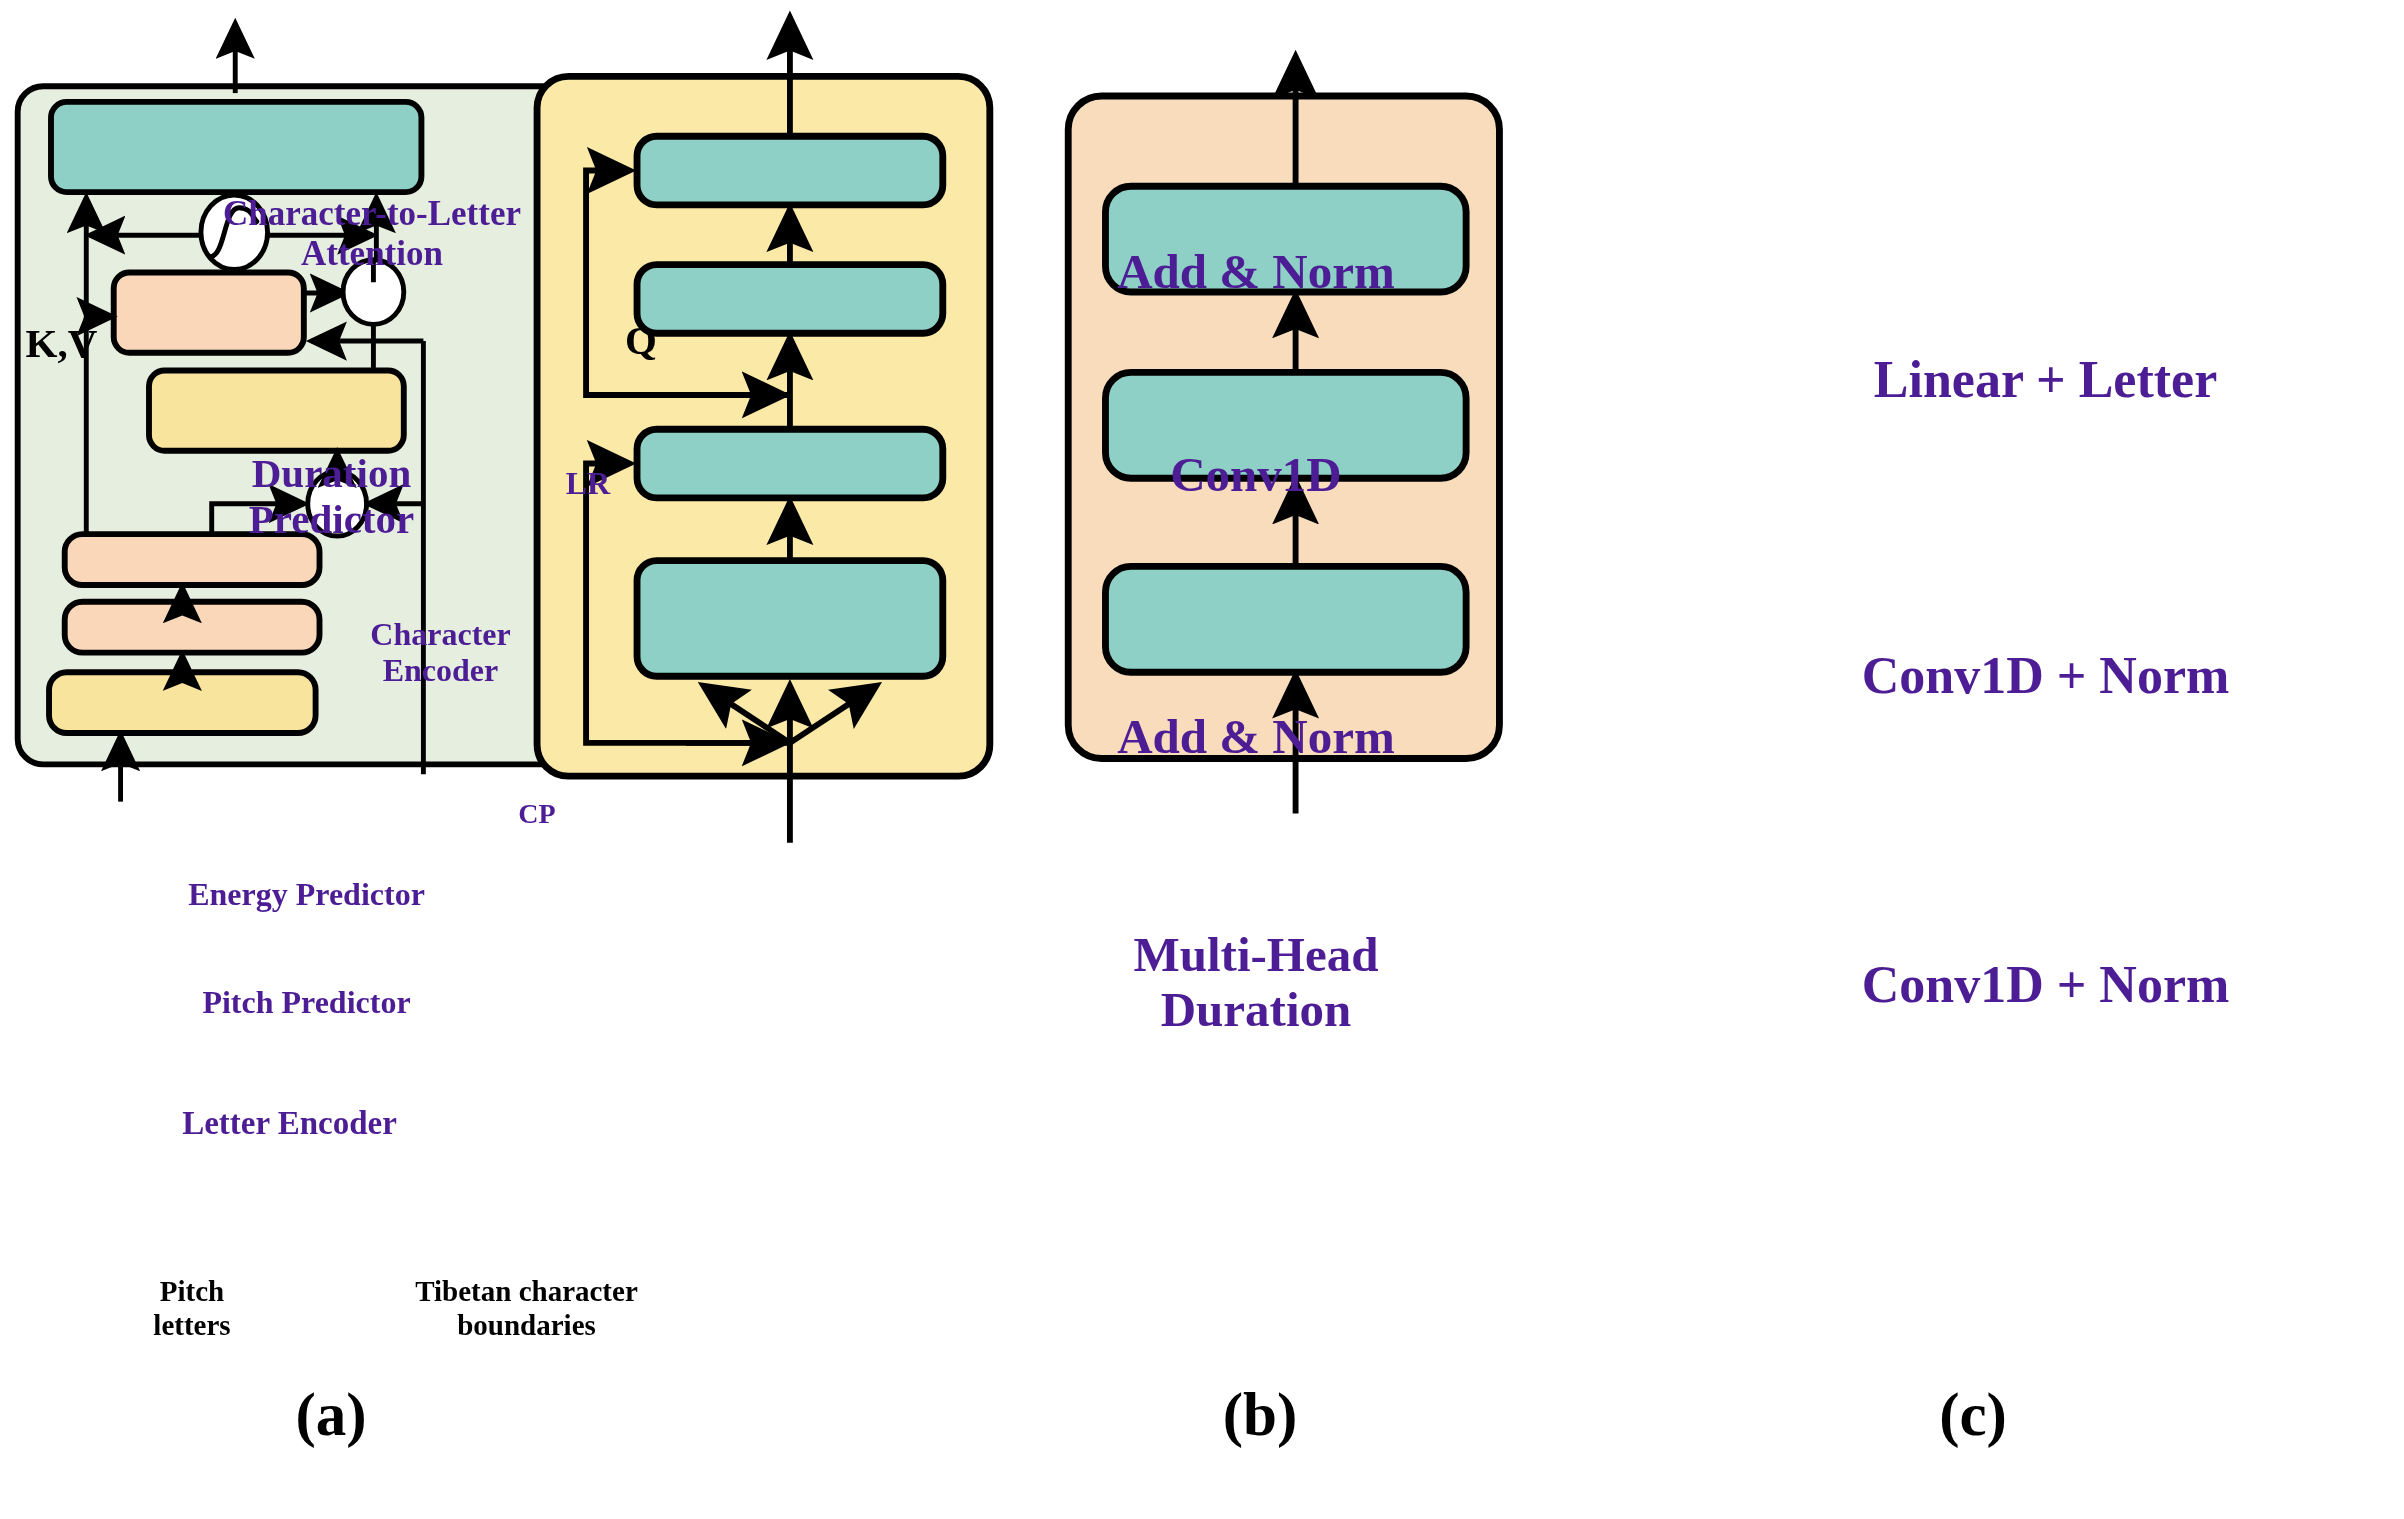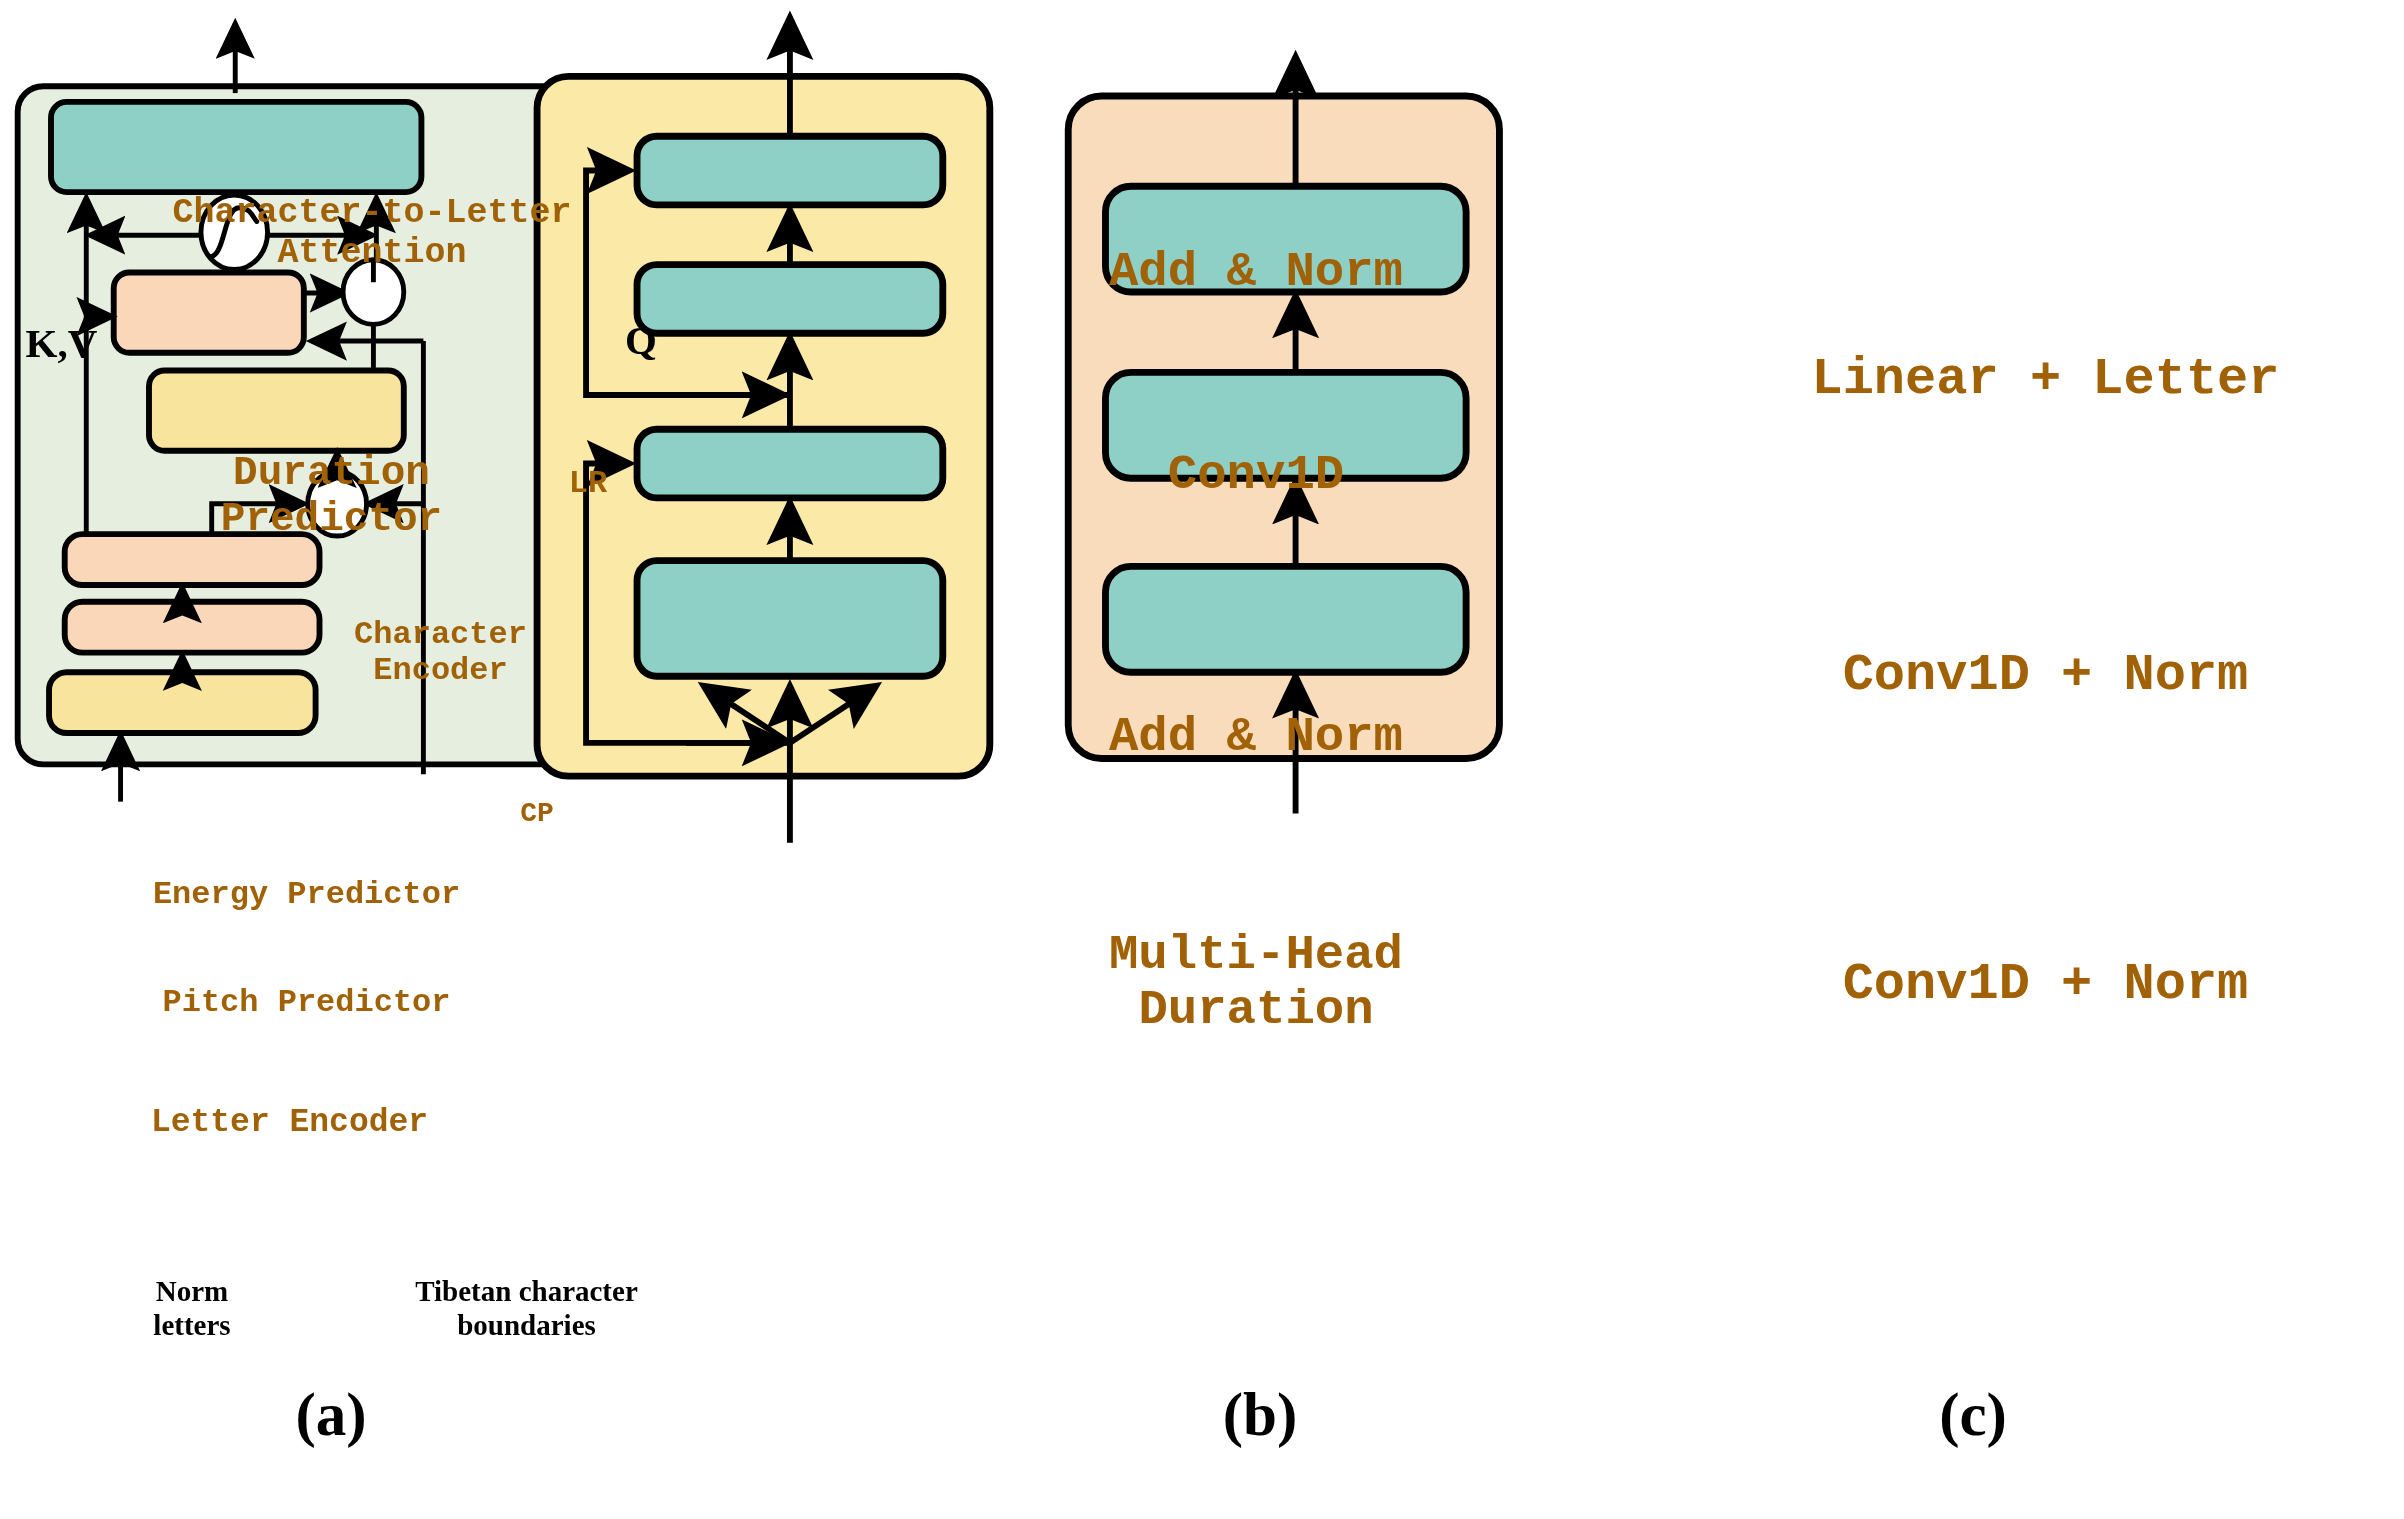--- a/index.html
+++ b/index.html
@@ -10,23 +10,23 @@
     position:relative;
   }
   .stage{position:absolute;left:0;top:0;width:2404px;height:1519px;}
   .svgroot{position:absolute;left:0;top:0;width:2404px;height:1519px;}
 
   
   .lbl{
     position:absolute;
     display:flex;align-items:center;justify-content:center;
     text-align:center;
-    font-family:Liberation Mono, monospace;
-    font-weight:bold;
-    color:#a16207;
+    font-family:Liberation Serif, serif;
+    font-weight:bold;
+    color:#4c1d95;
     line-height:1.12;
     white-space:pre-line;
     pointer-events:none;
   }
   .panel-caption{
     position:absolute;
     font-family:"Liberation Serif", serif;
     font-weight:bold;
     font-size:61px;
     color:#000;
@@ -170,21 +170,21 @@
 Encoder</div>
 
 <div class="lbl node-sm" style="left:498px;top:775px;width:78px;height:78px;font-size:28px;">CP</div>
 
 <div class="lbl" style="left:104px;top:855px;width:405px;height:80px;font-size:32px;">Energy Predictor</div>
 
 <div class="lbl" style="left:78px;top:1075px;width:423px;height:96px;font-size:33px;">Letter Encoder</div>
 
 <div class="lbl" style="left:104px;top:963px;width:405px;height:80px;font-size:32px;">Pitch Predictor</div>
 
-<div class="io-label" style="left:94px;top:1274px;width:196px;white-space:pre-line;">Norm
+<div class="io-label" style="left:94px;top:1274px;width:196px;white-space:pre-line;">Pitch
 letters</div>
 
 <div class="io-label" style="left:377px;top:1274px;width:299px;white-space:pre-line;">Tibetan character
 boundaries</div>
 
 <div class="lbl" style="left:1013px;top:218px;width:486px;height:108px;font-size:49px;">Add &amp; Norm</div>
 
 <div class="lbl" style="left:1013px;top:421px;width:486px;height:108px;font-size:49px;">Conv1D</div>
 
 <div class="lbl" style="left:1013px;top:683px;width:486px;height:108px;font-size:49px;">Add &amp; Norm</div>

